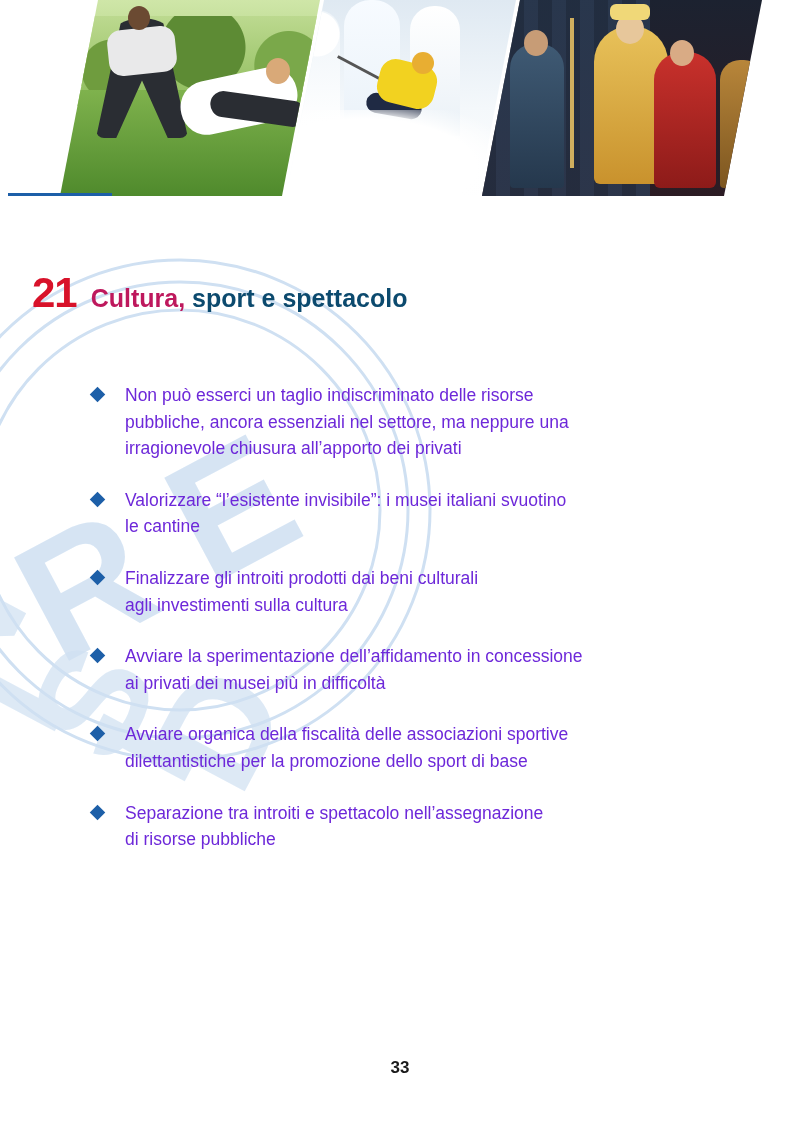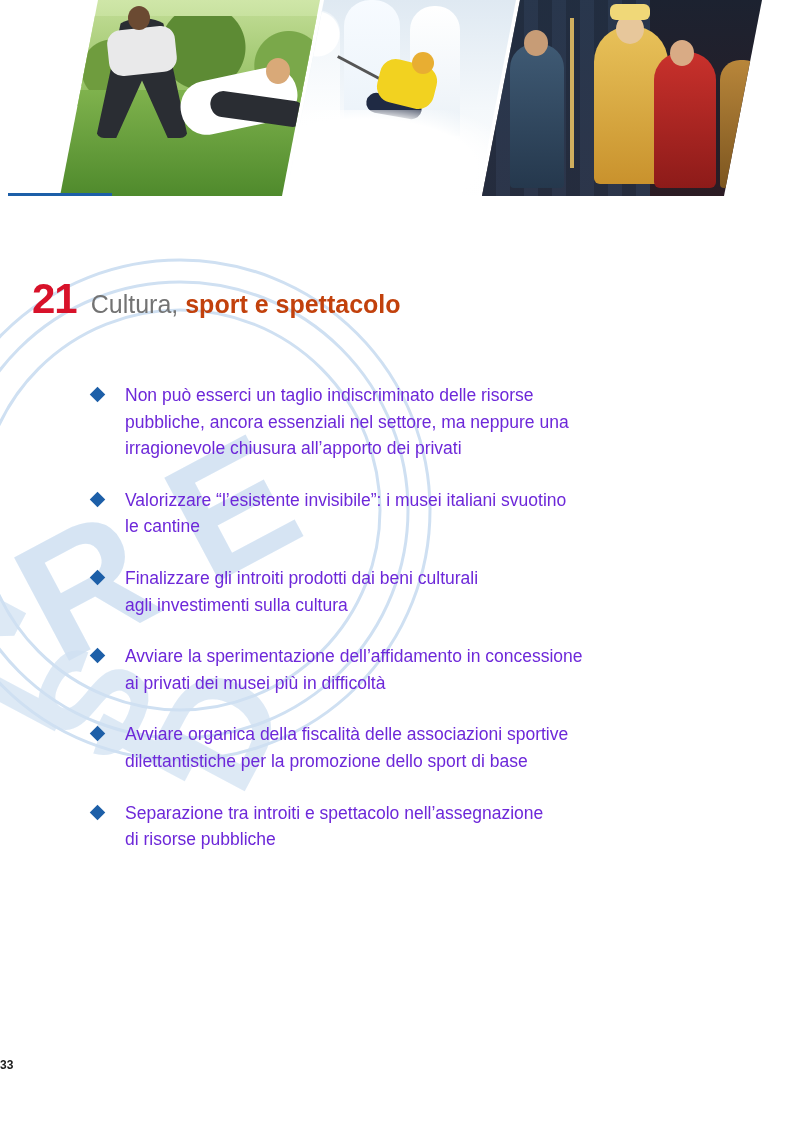--- a/index.html
+++ b/index.html
@@ -135,29 +135,28 @@
     display: flex;
     align-items: baseline;
     z-index: 3;
   }
   .chapter-num {
     font-size: 42px;
     font-weight: bold;
     color: #d8122a;
     letter-spacing: -1px;
     line-height: 1;
-    margin-top: 6px;
   }
   .title-text {
     margin-left: 14px;
     font-size: 25px;
     line-height: 1;
   }
-  .title-a { color: #737373; font-weight: normal; }
-  .title-b { color: #c2410c; font-weight: bold; }
+  .title-a { color: #be185d; font-weight: bold; }
+  .title-b { color: #0c4a6e; font-weight: bold; }
 
   
   .bullets {
     position: absolute;
     left: 92px;
     top: 382px;
     width: 640px;
     z-index: 3;
   }
   .bullet-item {
@@ -180,22 +179,22 @@
     color: #6d28d9;
     white-space: pre-line;
   }
 
   
   .page-number {
     position: absolute;
     left: 0;
     top: 1058px;
     width: 800px;
-    text-align: left;
-    font-size: 12px;
+    text-align: center;
+    font-size: 17px;
     font-weight: bold;
     color: #1a1a1a;
     z-index: 3;
   }
 </style>
 </head>
 <body>
 
 <svg class="watermark" viewBox="0 0 640 820" aria-hidden="true">
   <g fill="none" stroke="#cfe0f2" stroke-width="3">

